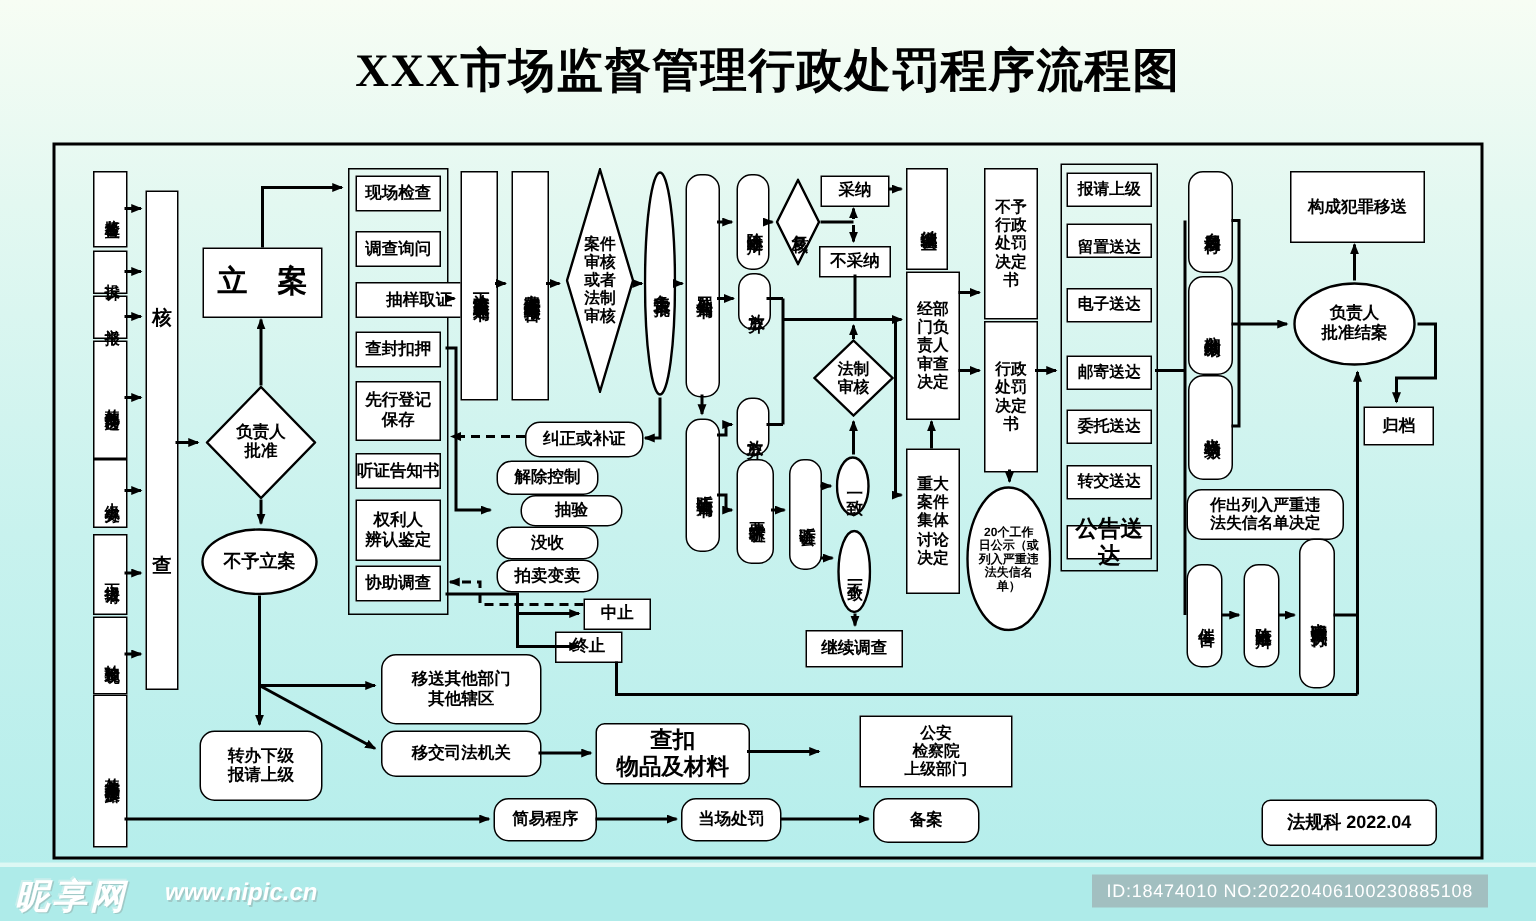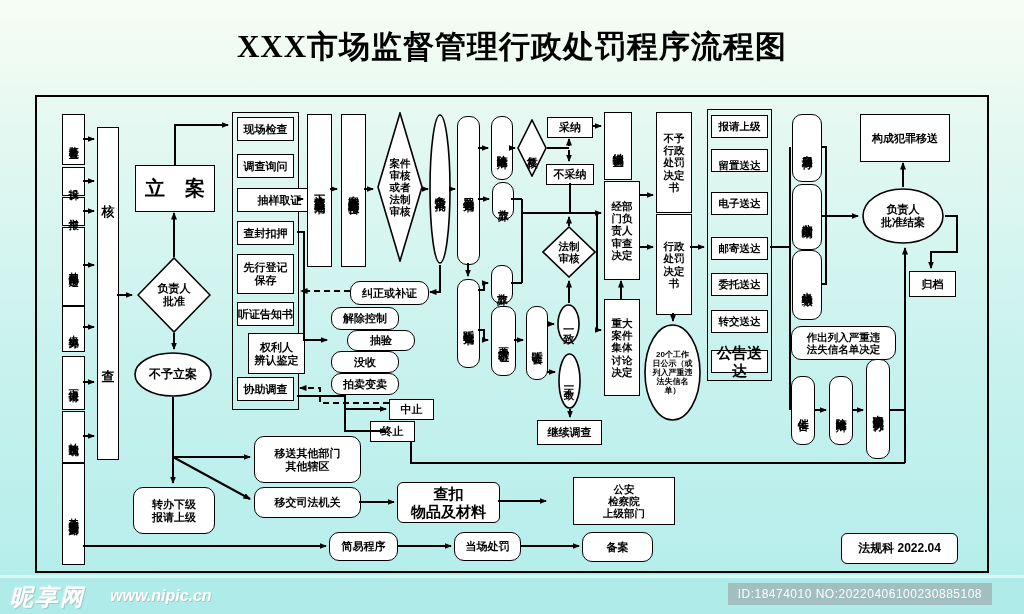--- a/index.html
+++ b/index.html
@@ -115,21 +115,21 @@
     <div class="node rect" style="left: 237px; top: 221px; width: 55px; height: 22px; font-size: 11px;">
       <span class="lbl">查封扣押</span>
     </div>
     <div class="node rect" style="left: 237px; top: 254px; width: 55px; height: 38px; font-size: 11px;">
       <span class="lbl">先行登记
 保存</span>
     </div>
     <div class="node rect" style="left: 237px; top: 302px; width: 55px; height: 22px; font-size: 11px;">
       <span class="lbl">听证告知书</span>
     </div>
-    <div class="node rect" style="left: 237px; top: 333px; width: 55px; height: 39px; font-size: 11px; margin-left: 11px;">
+    <div class="node rect" style="left: 237px; top: 333px; width: 55px; height: 39px; font-size: 11px;">
       <span class="lbl">权利人
 辨认鉴定</span>
     </div>
     <div class="node rect" style="left: 237px; top: 377px; width: 55px; height: 22px; font-size: 11px;">
       <span class="lbl">协助调查</span>
     </div>
     <div class="node rect vtext" style="left: 307px; top: 114px; width: 23px; height: 151px; font-size: 11px;">
       <span class="lbl">下达责令改正通知书</span>
     </div>
     <div class="node rect vtext" style="left: 341px; top: 114px; width: 23px; height: 151px; font-size: 11px;">

